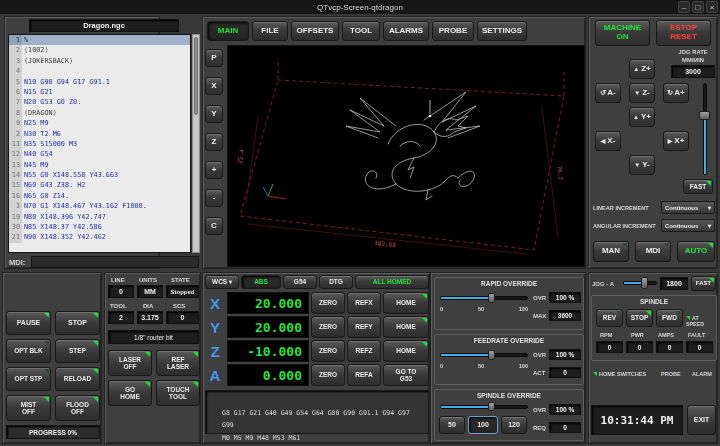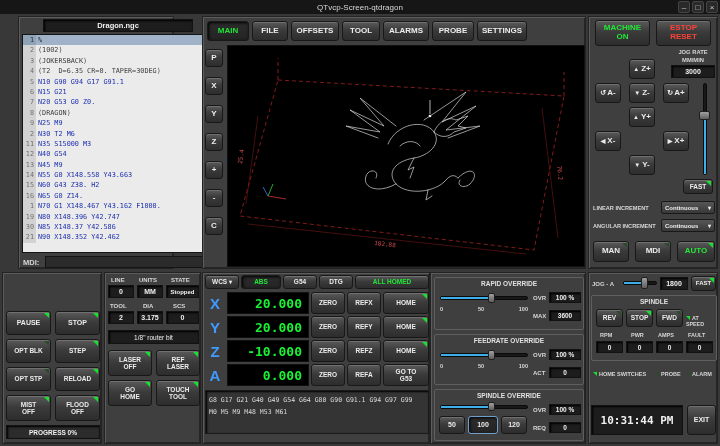--- a/index.html
+++ b/index.html
@@ -43,44 +43,44 @@
   .vsl .fl{bottom:1px;left:50%;width:2px;margin-left:-1px;background:#3daee9}
   .vsl .hd{left:0;right:0;height:9px;background:linear-gradient(#a0a0a0,#5e5e5e);border:1px solid #1f1f1f;border-radius:2px}
   .ticks{position:absolute;display:flex;justify-content:space-between;font-size:5.5px;color:#dcdcdc;font-weight:700}
   .grp{position:absolute;border:1px solid #5f5f5f;border-radius:2px}
   .grp .ttl{position:absolute;left:0;right:0;top:2px;text-align:center;font-size:6.5px;font-weight:700;color:#e0e0e0}
   .axl{position:absolute;display:flex;align-items:center;justify-content:center;font-size:15px;font-weight:700;color:#3f9bff}
   .drov{position:absolute;background:#000;border:1px solid #101010;box-shadow:inset 1px 1px 2px #000;
         display:flex;align-items:center;justify-content:flex-end;padding-right:6px;
         font-family:"DejaVu Sans Mono",monospace;font-size:13px;font-weight:700;color:#18f235}
   .codes{position:absolute;background:#343434;border:1px solid #1a1a1a;box-shadow:inset 1px 1px 2px #000;
-         color:#dcdcdc;font-size:6.5px;font-family:"DejaVu Sans Mono",monospace;padding:3px;line-height:1.9}
+         color:#dcdcdc;font-size:6.5px;font-family:"DejaVu Sans Mono",monospace;padding:16px;line-height:1.9}
   .clock{font-family:"DejaVu Sans Mono",monospace;font-size:11px;font-weight:700}
   .combo{position:absolute;display:flex;align-items:center;justify-content:space-between;padding:0 3px;
          background:linear-gradient(180deg,#565656,#383838);border:1px solid #191919;border-radius:2px;font-size:6.5px;font-weight:700;color:#eee}
 </style>
 </head>
 <body>
 
 <div class="titlebar">
   <span>QTvcp-Screen-qtdragon</span>
   <span class="winbtns">
     <span class="winbtn">–</span>
     <span class="winbtn">□</span>
     <span class="winbtn">×</span>
   </span>
 </div>
 
-<div class="panel" style="left:18px;top:16px;width:156px;height:253px">
+<div class="panel" style="left:4px;top:16px;width:156px;height:253px">
   <div class="sunken" style="left:24px;top:2px;width:150px;height:13px;font-size:7.5px">Dragon.ngc</div>
   <div class="gview" style="left:3px;top:17px;width:183px;height:219px">
     <div class="gline sel"><span class="gnum">1</span><span class="gtx" style="color:#222">%</span></div>
     <div class="gline cmt"><span class="gnum">2</span><span class="gtx">(1002)</span></div>
     <div class="gline cmt"><span class="gnum">3</span><span class="gtx">(JOKERSBACK)</span></div>
-    <div class="gline cmt"><span class="gnum">4</span><span class="gtx">(T2  D=6.35 CR=0. TAPER=30DEG)</span></div>
+    <div class="gline cmt"><span class="gnum">4</span></div>
     <div class="gline"><span class="gnum">5</span><span class="gtx">N10 G90 G94 G17 G91.1</span></div>
     <div class="gline"><span class="gnum">6</span><span class="gtx">N15 G21</span></div>
     <div class="gline"><span class="gnum">7</span><span class="gtx">N20 G53 G0 Z0.</span></div>
     <div class="gline cmt"><span class="gnum">8</span><span class="gtx">(DRAGON)</span></div>
     <div class="gline"><span class="gnum">9</span><span class="gtx">N25 M9</span></div>
     <div class="gline"><span class="gnum">2</span><span class="gtx">N30 T2 M6</span></div>
     <div class="gline"><span class="gnum">11</span><span class="gtx">N35 S15000 M3</span></div>
     <div class="gline"><span class="gnum">12</span><span class="gtx">N40 G54</span></div>
     <div class="gline"><span class="gnum">13</span><span class="gtx">N45 M9</span></div>
     <div class="gline"><span class="gnum">14</span><span class="gtx">N55 G0 X148.558 Y43.663</span></div>

